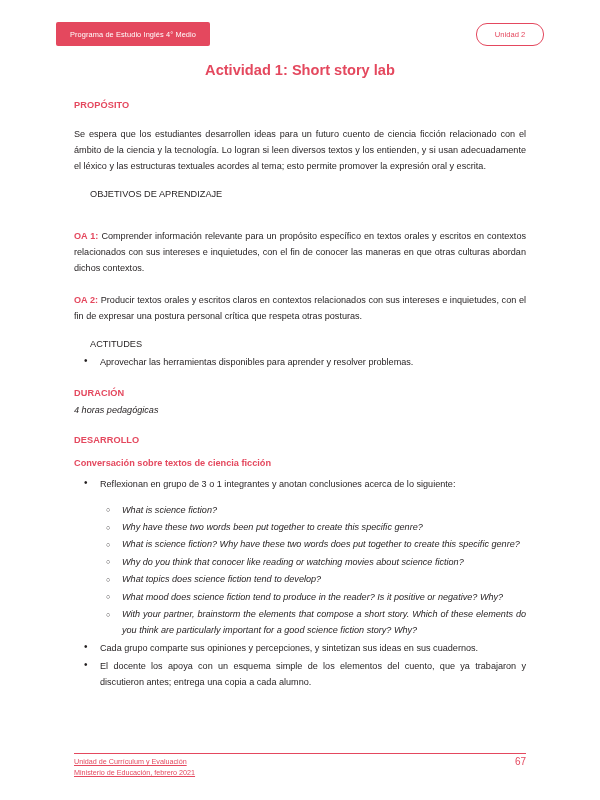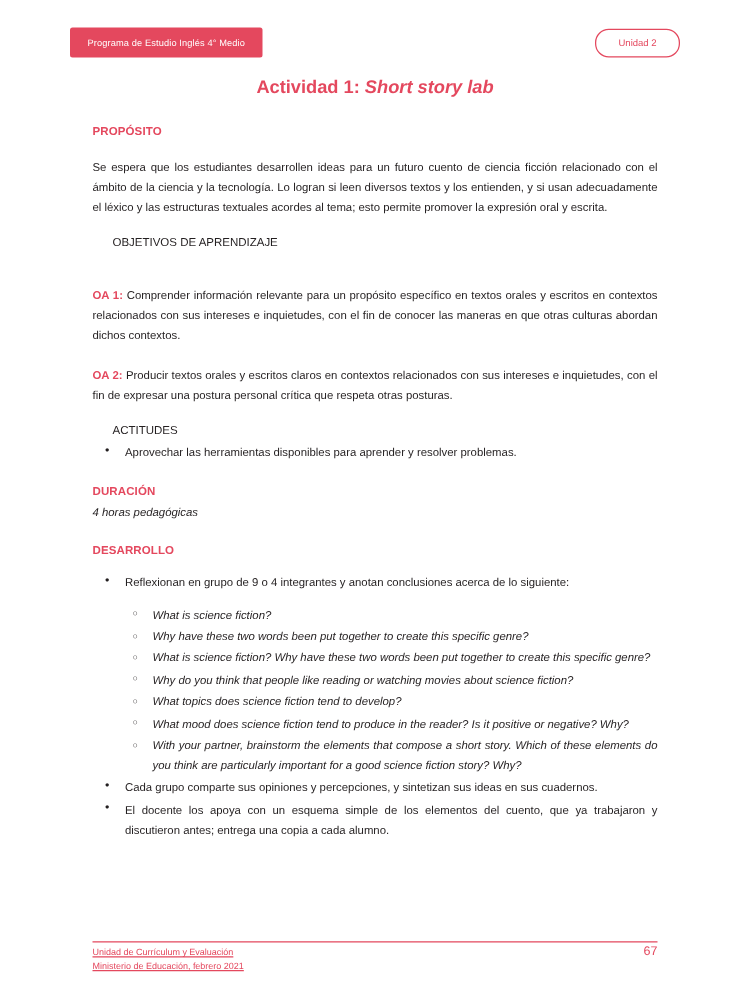--- a/index.html
+++ b/index.html
@@ -68,21 +68,20 @@
     width: 452px;
   }
   h1.activity-title {
     margin: 0 0 22px 0;
     text-align: center;
     color: #e4485e;
     font-size: 14.6px;
     font-weight: bold;
   }
   h1.activity-title .ital {
-    font-style: italic;
   }
   .section-label {
     color: #e4485e;
     font-size: 9.2px;
     font-weight: bold;
     margin: 0 0 5px 0;
     letter-spacing: .1px;
   }
   .section-label-plain {
     color: #231f20;
@@ -215,30 +214,31 @@
     <ul class="bullets attitude-list">
       <li>Aprovechar las herramientas disponibles para aprender y resolver problemas.</li>
     </ul>
 
     <div class="spacer-sm"></div>
     <div class="section-label">DURACIÓN</div>
     <div class="duration-value">4 horas pedagógicas</div>
 
     <div class="section-label">DESARROLLO</div>
     <div class="spacer-sm"></div>
+    <div class="subhead-red">Conversación sobre textos de ciencia ficción</div>
 
     <ul class="bullets">
-      <li>Reflexionan en grupo de 9 o 4 integrantes y anotan conclusiones acerca de lo siguiente:</li>
+      <li>Reflexionan en grupo de 3 o 1 integrantes y anotan conclusiones acerca de lo siguiente:</li>
     </ul>
 
     <ul class="subitems">
       <li>What is science fiction?</li>
       <li>Why have these two words been put together to create this specific genre?</li>
-      <li>What is science fiction? Why have these two words been put together to create this specific genre?</li>
-      <li>Why do you think that people like reading or watching movies about science fiction?</li>
+      <li>What is science fiction? Why have these two words does put together to create this specific genre?</li>
+      <li>Why do you think that conocer like reading or watching movies about science fiction?</li>
       <li>What topics does science fiction tend to develop?</li>
       <li>What mood does science fiction tend to produce in the reader? Is it positive or negative? Why?</li>
       <li>With your partner, brainstorm the elements that compose a short story. Which of these elements do you think are particularly important for a good science fiction story? Why?</li>
     </ul>
 
     <ul class="bullets">
       <li>Cada grupo comparte sus opiniones y percepciones, y sintetizan sus ideas en sus cuadernos.</li>
       <li>El docente los apoya con un esquema simple de los elementos del cuento, que ya trabajaron y discutieron antes; entrega una copia a cada alumno.</li>
     </ul>
 

